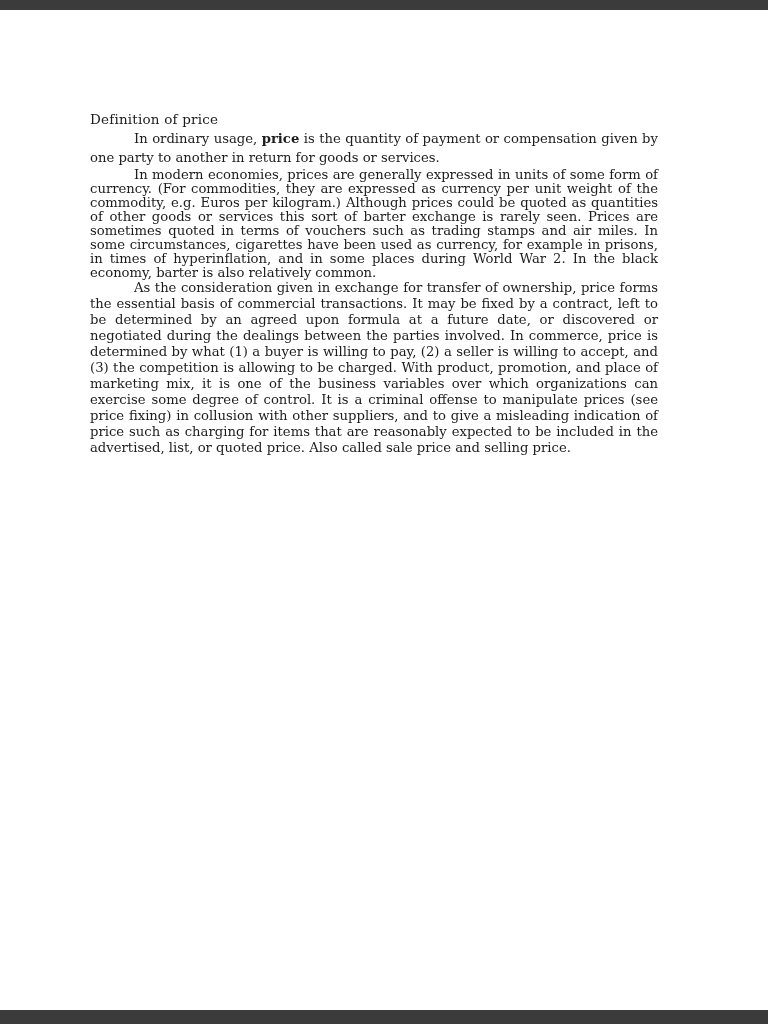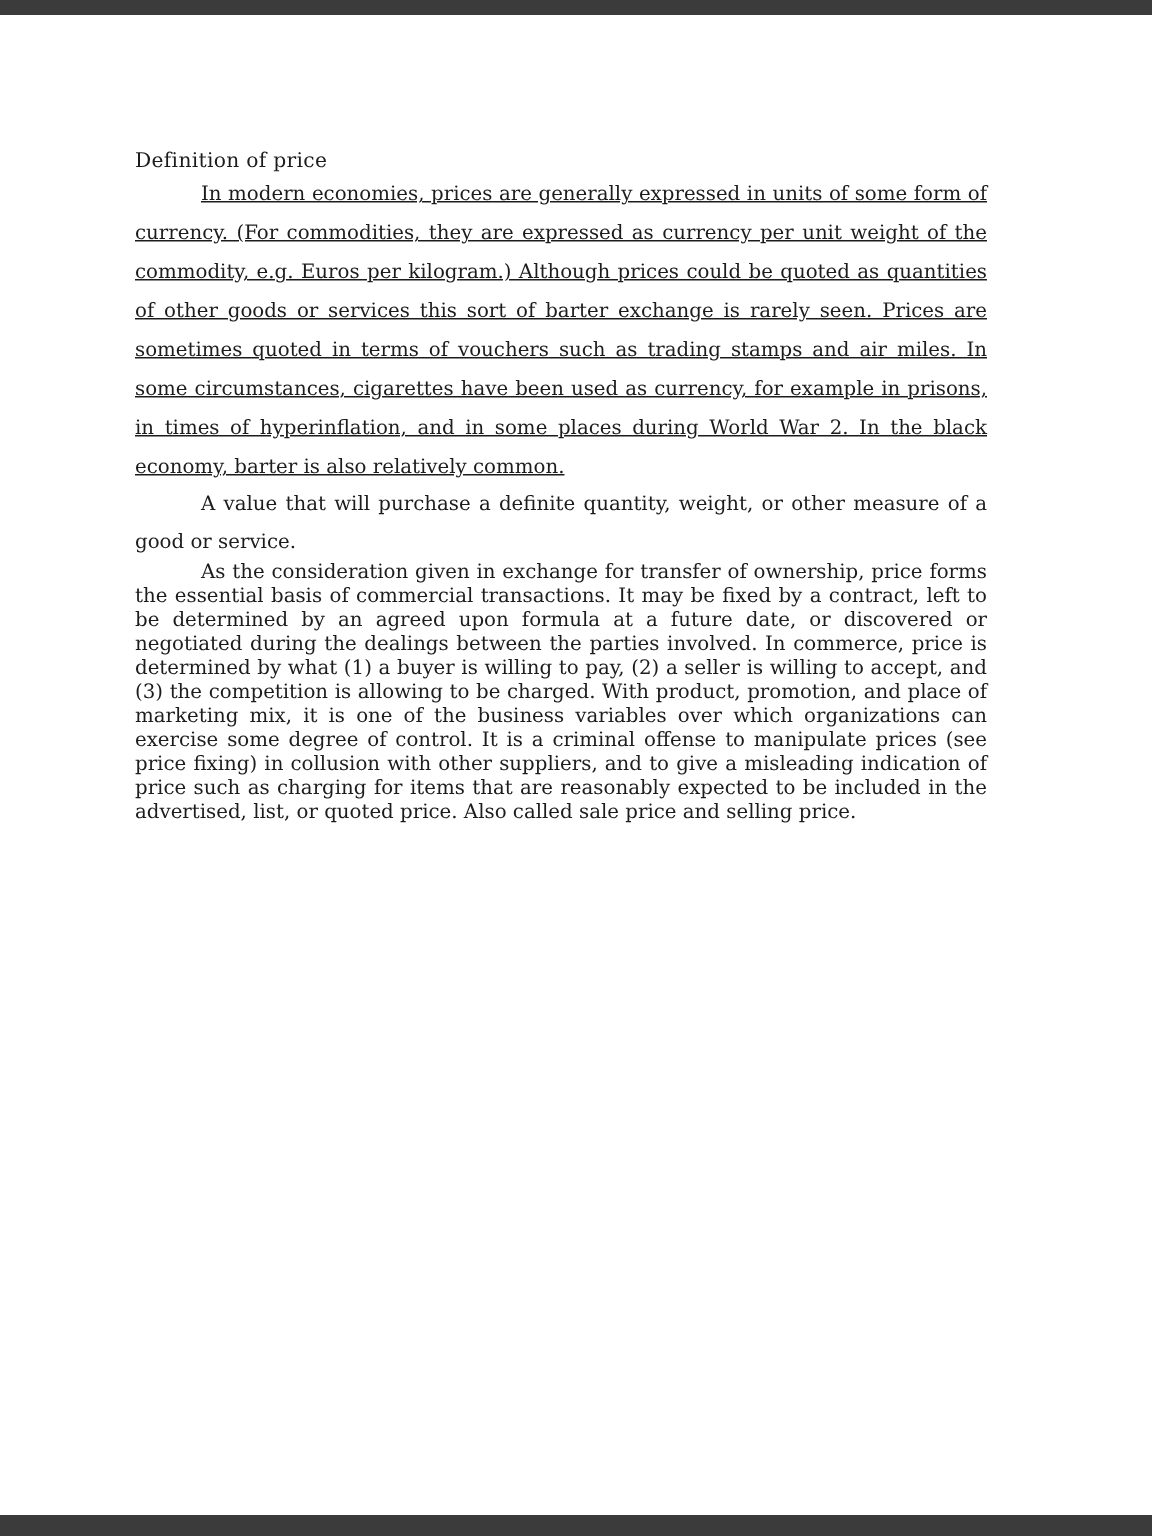--- a/index.html
+++ b/index.html
@@ -22,52 +22,52 @@
     z-index: 5;
   }
   .viewer-bar.top { top: 0; height: 10px; }
   .viewer-bar.bottom { bottom: 0; height: 14px; }
 
   .doc-content {
     position: absolute;
     top: 0;
     left: 0;
     width: 748px;
-    padding: 0 90px;
+    padding: 12px 90px;
     box-sizing: border-box;
     color: #1c1c1c;
   }
   .doc-title {
     font-size: 13.5px;
     line-height: 20px;
     font-weight: 400;
     letter-spacing: 0.2px;
     margin: 97px 0 0 0;
   }
   .doc-content p {
     margin: 0;
     font-size: 13.2px;
     text-align: justify;
     color: #1c1c1c;
   }
   .p1 { margin-top: 28px; line-height: 19.4px; text-indent: 44px; }
-  .p2 { margin-top: 7px;  line-height: 26px; text-indent: 44px; text-decoration: underline; }
+  .p2 { margin-top: 7px;  line-height: 14px; text-indent: 44px; }
   .p3 { margin-top: 30px; line-height: 24.5px; text-indent: 44px; }
   .p4 { margin-top: 0;    line-height: 16px; text-indent: 44px; }
   .bold-term { font-weight: 700; }
 </style>
 </head>
 <body>
 
 <div class="viewer-bar top"></div>
 
 <div class="doc-content">
   <h1 class="doc-title">Definition of price</h1>
 
+  <p class="p1"><span>In ordinary usage, </span><span class="bold-term">price</span><span> is the quantity of payment or compensation given by one party to another in return for goods or services.</span></p>
 
   <p class="p2">In modern economies, prices are generally expressed in units of some form of currency. (For commodities, they are expressed as currency per unit weight of the commodity, e.g. Euros per kilogram.) Although prices could be quoted as quantities of other goods or services this sort of barter exchange is rarely seen. Prices are sometimes quoted in terms of vouchers such as trading stamps and air miles. In some circumstances, cigarettes have been used as currency, for example in prisons, in times of hyperinflation, and in some places during World War 2. In the black economy, barter is also relatively common.</p>
 
-  <p class="p3">A value that will purchase a definite quantity, weight, or other measure of a good or service.</p>
 
   <p class="p4">As the consideration given in exchange for transfer of ownership, price forms the essential basis of commercial transactions. It may be fixed by a contract, left to be determined by an agreed upon formula at a future date, or discovered or negotiated during the dealings between the parties involved. In commerce, price is determined by what (1) a buyer is willing to pay, (2) a seller is willing to accept, and (3) the competition is allowing to be charged. With product, promotion, and place of marketing mix, it is one of the business variables over which organizations can exercise some degree of control. It is a criminal offense to manipulate prices (see price fixing) in collusion with other suppliers, and to give a misleading indication of price such as charging for items that are reasonably expected to be included in the advertised, list, or quoted price. Also called sale price and selling price.</p>
 </div>
 
 <div class="viewer-bar bottom"></div>
 
 </body></html>

